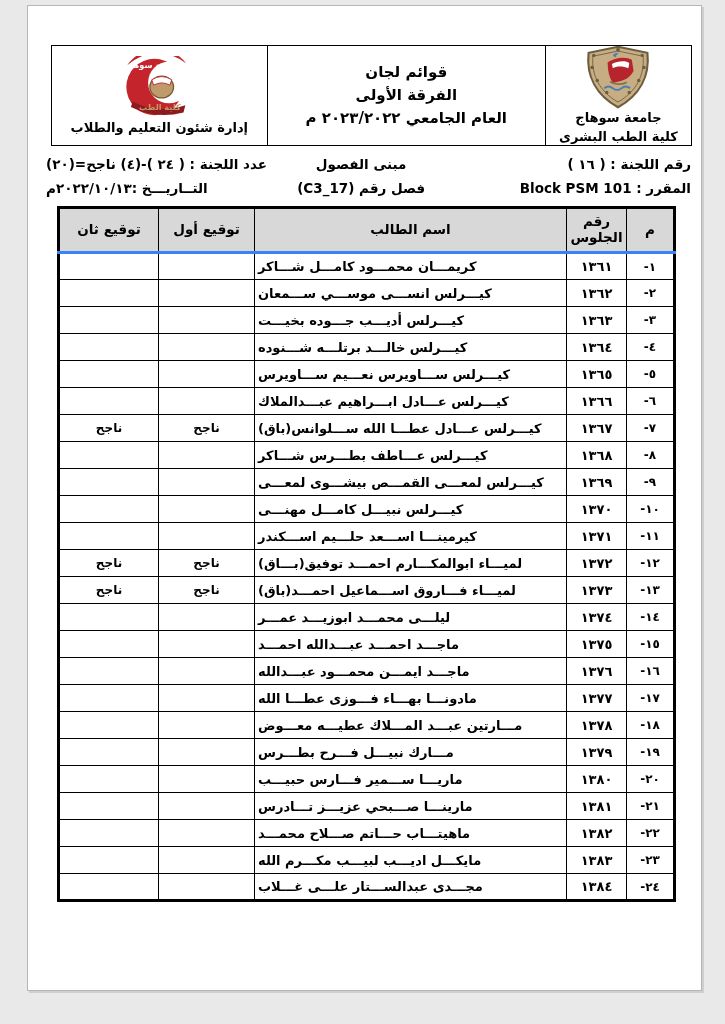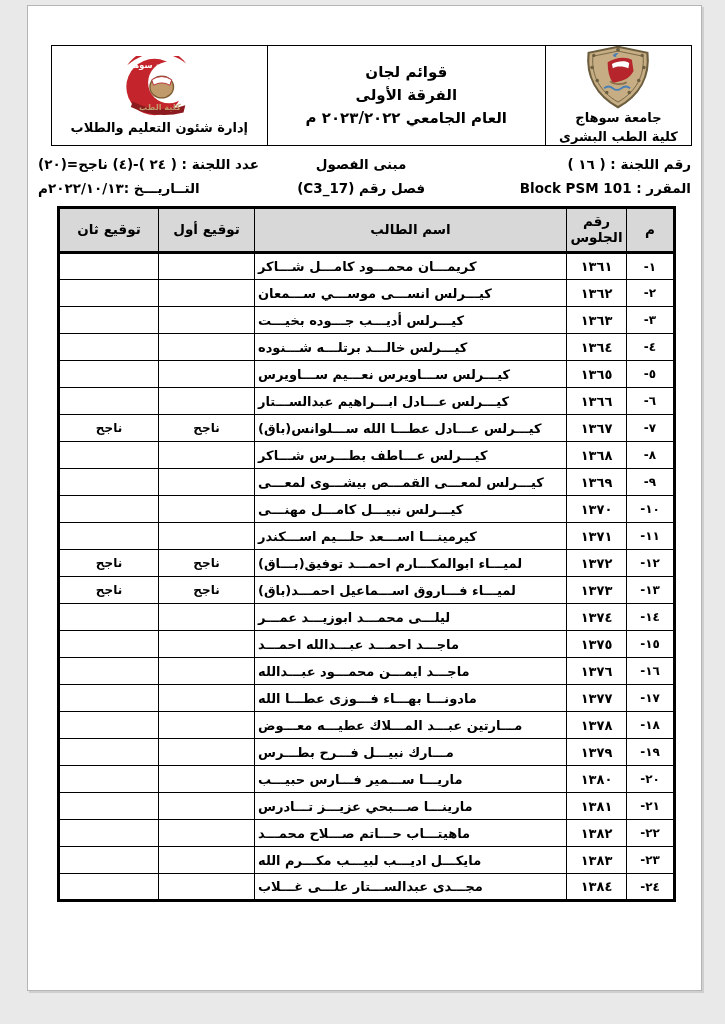--- a/index.html
+++ b/index.html
@@ -40,42 +40,42 @@
   .admin-caption{font-size:13px;margin-top:2px;text-align:center;}
   
   .info{
     position:absolute;top:146px;right:0;width:100%;height:52px;
     display:flex;flex-direction:row;
     font-size:13.5px;line-height:1.8;
   }
   .info .block{box-sizing:border-box;}
   .info .b-right{width:37%;padding-right:10px;}
   .info .b-center{width:27%;text-align:center;}
-  .info .b-left{width:36%;padding-left:10px;text-align:left;}
+  .info .b-left{width:36%;padding-left:18px;text-align:left;}
   .info div{white-space:nowrap;}
   
   table.roster{
     position:absolute;top:200px;right:25px;
     width:616px;
     border-collapse:collapse;
     table-layout:fixed;
     direction:rtl;
   }
   table.roster td, table.roster th{
     border:1px solid #000;
     padding:0 3px;
     overflow:hidden;
     white-space:nowrap;
   }
   table.roster{border:3px solid #000;}
   tr.head th{
     background:#d8d8d8;
     height:42px;
     font-size:13.5px;
-    border-bottom:3px solid #000000;
+    border-bottom:3px solid #3b82f6;
     line-height:1.15;
     margin-top:28px;
   }
   tr.body-row{height:27px;}
   td.c-serial{text-align:center;font-size:12px;direction:rtl;}
   td.c-seat{text-align:center;font-size:13px;letter-spacing:1px;}
   td.c-name{text-align:left;font-size:13px;}
   td.c-sig{text-align:center;font-size:12px;margin-top:37px;}
   
   .logo-box{display:flex;align-items:center;justify-content:center;}
@@ -204,21 +204,21 @@
         <tr class="body-row">
           <td class="c-serial">٥-</td>
           <td class="c-seat">١٣٦٥</td>
           <td class="c-name">كيـــرلس ســـاويرس نعـــيم ســـاويرس</td>
           <td class="c-sig"></td>
           <td class="c-sig"></td>
         </tr>
         <tr class="body-row">
           <td class="c-serial">٦-</td>
           <td class="c-seat">١٣٦٦</td>
-          <td class="c-name">كيـــرلس عـــادل ابـــراهيم عبدالســـتار</td>
+          <td class="c-name">كيـــرلس عـــادل ابـــراهيم عبـــدالملاك</td>
           <td class="c-sig"></td>
           <td class="c-sig"></td>
         </tr>
         <tr class="body-row">
           <td class="c-serial">٧-</td>
           <td class="c-seat">١٣٦٧</td>
           <td class="c-name">كيـــرلس عـــادل عطـــا الله ســـلوانس(باق)</td>
           <td class="c-sig">ناجح</td>
           <td class="c-sig">ناجح</td>
         </tr>

